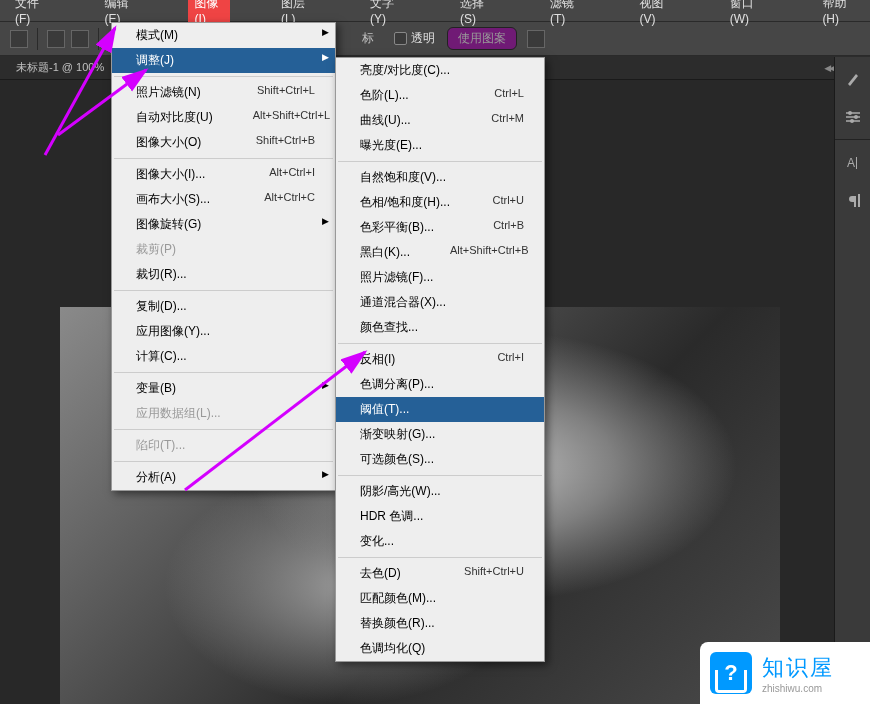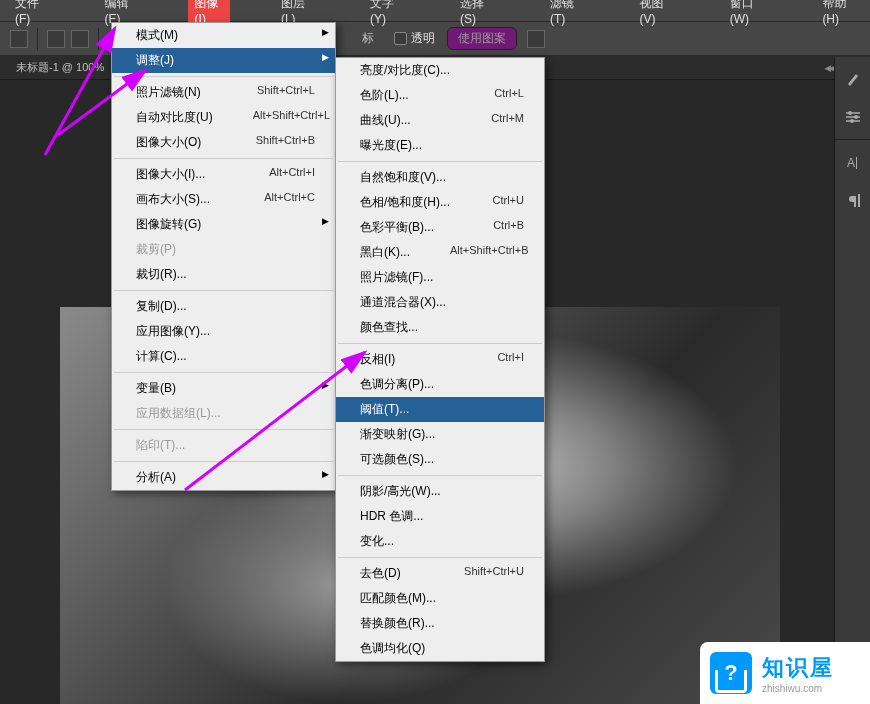--- a/index.html
+++ b/index.html
@@ -39,21 +39,21 @@
     
     .arrow { position: absolute; z-index: 200; pointer-events: none; }
     .arrow-line { stroke: #d400ff; stroke-width: 3; fill: none; }
     .arrow-head { fill: #d400ff; }
     
     .watermark { position: absolute; right: 0; bottom: 0; width: 170px; height: 62px; background: #fff; border-radius: 8px 0 0 0; display: flex; align-items: center; padding: 6px 10px; gap: 10px; z-index: 500; }
     .wm-icon { width: 42px; height: 42px; background: #0099ff; border-radius: 6px; display: flex; align-items: center; justify-content: center; position: relative; }
     .wm-icon::before { content: "?"; color: #fff; font-size: 22px; font-weight: bold; }
     .wm-icon::after { content: ""; position: absolute; width: 26px; height: 20px; border: 3px solid #fff; border-top: none; border-radius: 0 0 4px 4px; top: 18px; }
     .wm-text { display: flex; flex-direction: column; }
-    .wm-title { color: #0099ff; font-size: 22px; font-weight: bold; letter-spacing: 2px; }
+    .wm-title { color: #0099ff; font-size: 22px; font-weight: normal; letter-spacing: 2px; }
     .wm-sub { color: #999; font-size: 10px; }
     
     .collapse-handle { position: absolute; right: 36px; top: 63px; color: #888; font-size: 9px; letter-spacing: -2px; }
   </style>
 </head>
 <body>
 
 <div class="menubar">
   <span class="menubar-item">文件(F)</span>
   <span class="menubar-item">编辑(E)</span>

